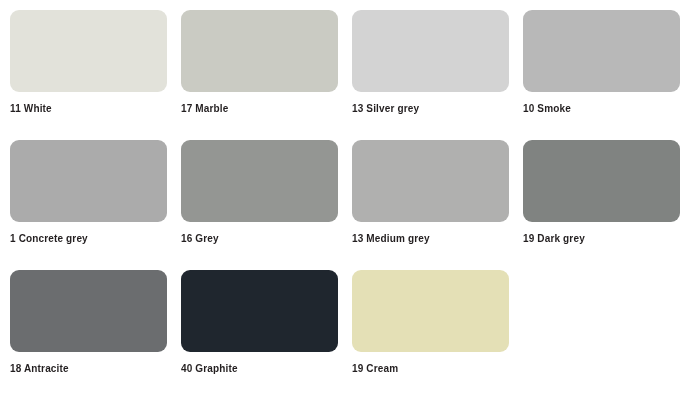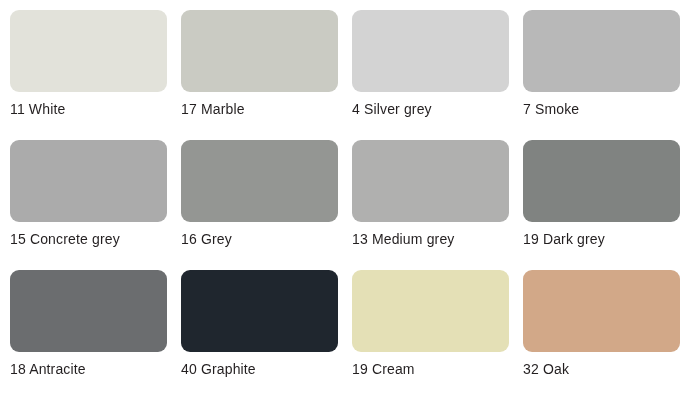--- a/index.html
+++ b/index.html
@@ -38,51 +38,51 @@
   .swatch-chip {
     width: 157px;
     height: 82px;
     border-radius: 9px;
     background: #cccccc;
     flex: 0 0 auto;
   }
 
   .swatch-label {
     margin-top: 11px;
-    font-size: 14px;
-    font-weight: normal;
+    font-size: 10px;
+    font-weight: bold;
     letter-spacing: 0.15px;
     color: #231f20;
     line-height: 12px;
     white-space: nowrap;
   }
 </style>
 </head>
 <body>
 
 <div id="palette-grid">
     <div class="swatch-card">
       <div class="swatch-chip" style="background-color: rgb(226, 226, 218);"></div>
       <div class="swatch-label">11 White</div>
     </div>
     <div class="swatch-card">
       <div class="swatch-chip" style="background-color: rgb(202, 203, 195);"></div>
       <div class="swatch-label">17 Marble</div>
     </div>
     <div class="swatch-card">
       <div class="swatch-chip" style="background-color: rgb(211, 211, 211);"></div>
-      <div class="swatch-label">4 Silver grey</div>
+      <div class="swatch-label">13 Silver grey</div>
     </div>
     <div class="swatch-card">
       <div class="swatch-chip" style="background-color: rgb(184, 184, 184);"></div>
-      <div class="swatch-label">7 Smoke</div>
+      <div class="swatch-label">10 Smoke</div>
     </div>
     <div class="swatch-card">
       <div class="swatch-chip" style="background-color: rgb(171, 171, 171);"></div>
-      <div class="swatch-label">15 Concrete grey</div>
+      <div class="swatch-label">1 Concrete grey</div>
     </div>
     <div class="swatch-card">
       <div class="swatch-chip" style="background-color: rgb(148, 150, 147);"></div>
       <div class="swatch-label">16 Grey</div>
     </div>
     <div class="swatch-card">
       <div class="swatch-chip" style="background-color: rgb(176, 176, 175);"></div>
       <div class="swatch-label">13 Medium grey</div>
     </div>
     <div class="swatch-card">
@@ -94,17 +94,13 @@
       <div class="swatch-label">18 Antracite</div>
     </div>
     <div class="swatch-card">
       <div class="swatch-chip" style="background-color: rgb(31, 38, 46);"></div>
       <div class="swatch-label">40 Graphite</div>
     </div>
     <div class="swatch-card">
       <div class="swatch-chip" style="background-color: rgb(228, 224, 182);"></div>
       <div class="swatch-label">19 Cream</div>
     </div>
-    <div class="swatch-card">
-      <div class="swatch-chip" style="background-color: rgb(210, 168, 136);"></div>
-      <div class="swatch-label">32 Oak</div>
-    </div>
   </div>
 
 </body></html>

